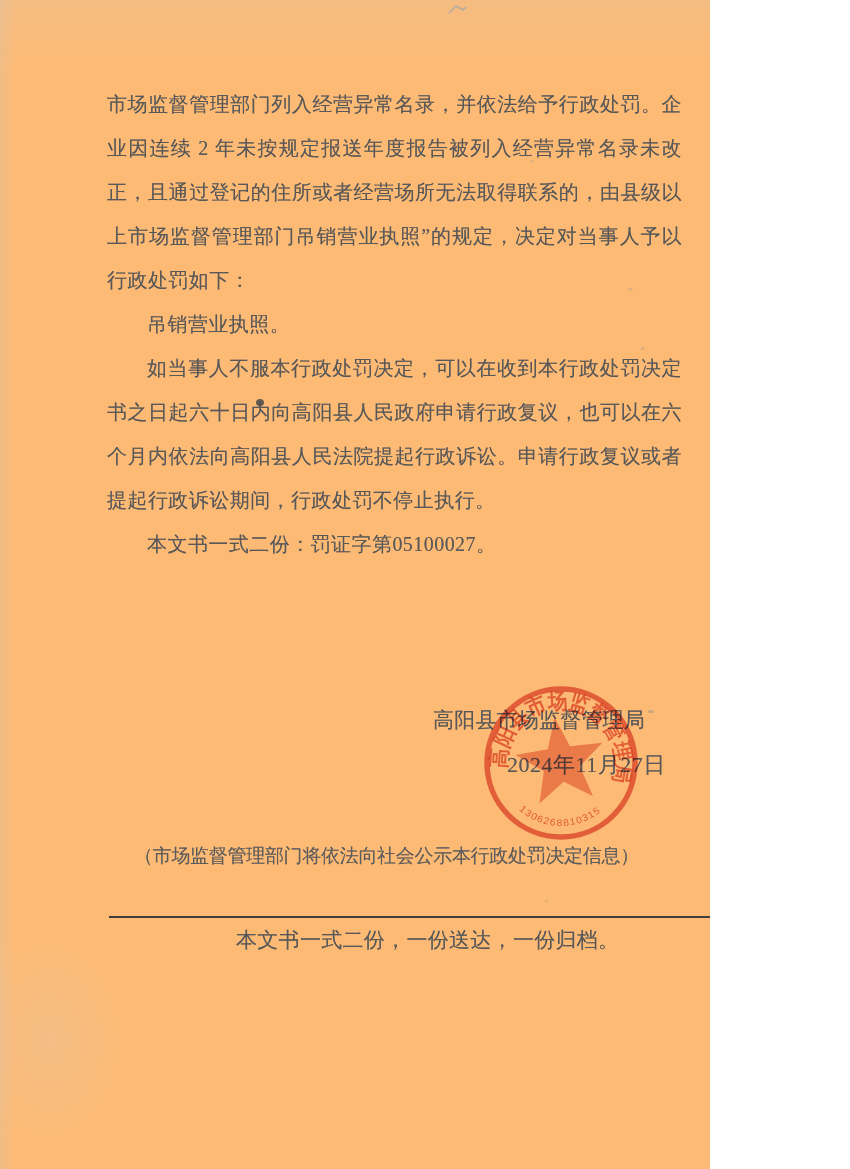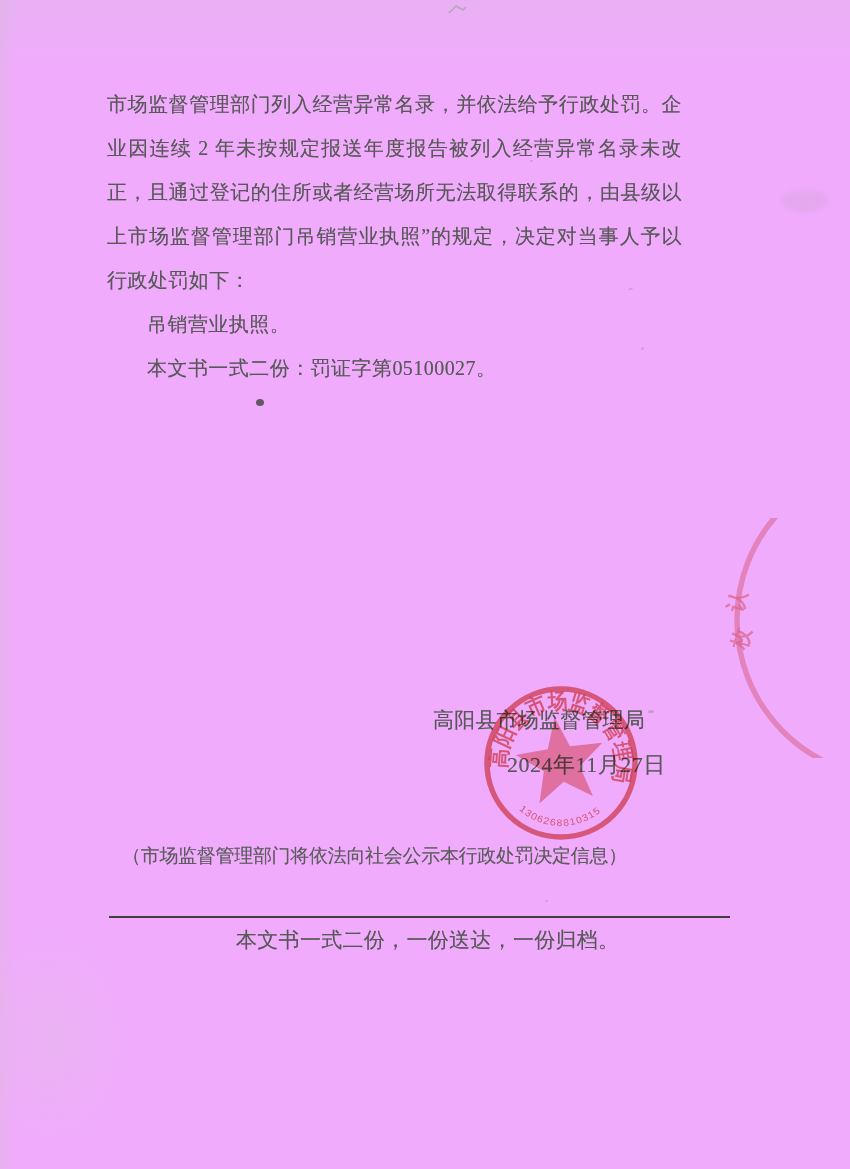--- a/index.html
+++ b/index.html
@@ -1,18 +1,18 @@
 <!DOCTYPE html>
 <html><head>
 <meta charset="utf-8">
 <style>
   html,body{margin:0;padding:0;background:#ffffff;}
   .page{
-    position:relative;width:850px;height:1169px;overflow:hidden;
-    background:#f0abfc;
+    position:relative;width:710px;height:1169px;overflow:hidden;
+    background:#fdba74;
     font-family:"Liberation Serif","DejaVu Serif",serif;
   }
   
   .edge-top{position:absolute;left:0;top:0;width:100%;height:70px;
     background:linear-gradient(to bottom,rgba(200,200,198,.16),rgba(200,200,198,0));}
   .edge-left{position:absolute;left:0;top:0;width:16px;height:100%;
     background:linear-gradient(to right,rgba(198,196,193,.22),rgba(198,196,193,0));}
   .smudge-bl{position:absolute;left:-30px;top:930px;width:160px;height:220px;
     background:radial-gradient(closest-side,rgba(206,204,200,.20),rgba(206,204,200,0));}
   .smudge-r{position:absolute;left:782px;top:190px;width:46px;height:22px;border-radius:50%;
@@ -30,21 +30,21 @@
   .sig-agency{position:absolute;left:433px;top:706px;font-size:21px;letter-spacing:.2px;
     color:#585858;text-shadow:0 0 .5px rgba(95,95,95,.55);}
   .sig-date{position:absolute;left:483px;top:750px;font-size:22px;letter-spacing:.5px;
     color:#585858;text-shadow:0 0 .5px rgba(95,95,95,.55);margin-left:24px;}
 
   .seal{position:absolute;left:476px;top:678px;width:170px;height:170px;
     mix-blend-mode:multiply;opacity:.88;filter:blur(.3px);}
   .edge-seal{position:absolute;left:718px;top:518px;width:132px;height:240px;
     mix-blend-mode:multiply;opacity:.8;filter:blur(.5px);}
 
-  .note-publicity{position:absolute;left:122px;top:843px;font-size:19px;letter-spacing:-.3px;
+  .note-publicity{position:absolute;left:134px;top:843px;font-size:19px;letter-spacing:-.3px;
     color:#5c5c5c;text-shadow:0 0 .5px rgba(95,95,95,.5);}
   .divider{position:absolute;left:109px;top:916px;width:621px;height:2px;background:#3e3e3e;}
   .note-copies{position:absolute;left:236px;top:926px;font-size:21px;letter-spacing:.3px;
     color:#585858;text-shadow:0 0 .5px rgba(95,95,95,.55);}
 
   
   .pen-mark{position:absolute;left:448px;top:3px;}
   .ink-blob{position:absolute;left:256px;top:399px;width:8px;height:7px;border-radius:50%;
     background:#4a4a4a;filter:blur(.4px);opacity:.85;}
   .speck{position:absolute;border-radius:50%;background:#8f8f8f;opacity:.35;}
@@ -64,20 +64,21 @@
   <div class="smudge-bl"></div>
   <div class="smudge-r"></div>
 
   <svg class="pen-mark" width="20" height="13" viewBox="0 0 20 13">
     <path d="M1,10 L8,3 L15,7 L18,4" fill="none" stroke="#a6a6a6" stroke-width="1.6" opacity=".8"></path>
   </svg>
 
   <div class="body-text">
     <p>市场监督管理部门列入经营异常名录，并依法给予行政处罚。企业因连续 2 年未按规定报送年度报告被列入经营异常名录未改正，且通过登记的住所或者经营场所无法取得联系的，由县级以上市场监督管理部门吊销营业执照”的规定，决定对当事人予以行政处罚如下：</p>
     <p class="ind">吊销营业执照。</p>
+    <p class="ind">如当事人不服本行政处罚决定，可以在收到本行政处罚决定书之日起六十日内向高阳县人民政府申请行政复议，也可以在六个月内依法向高阳县人民法院提起行政诉讼。申请行政复议或者提起行政诉讼期间，行政处罚不停止执行。</p>
     <p class="ind">本文书一式二份：罚证字第05100027。</p>
   </div>
 
   <div class="ink-blob"></div>
   <div class="speck s1"></div>
   <div class="speck s2"></div>
   <div class="speck s3"></div>
   <div class="speck s4"></div>
   <div class="speck s5"></div>
 

